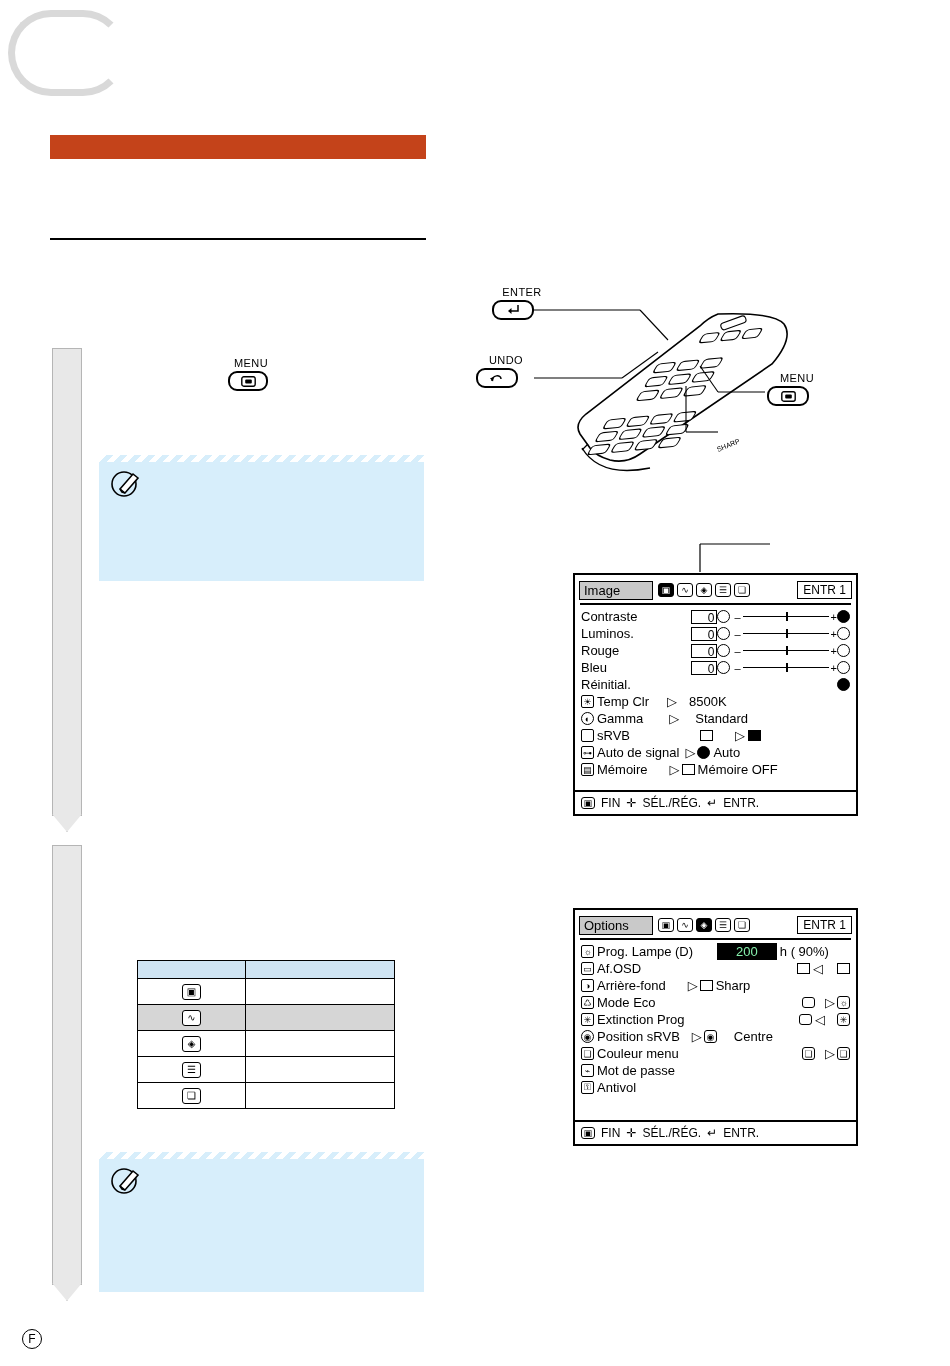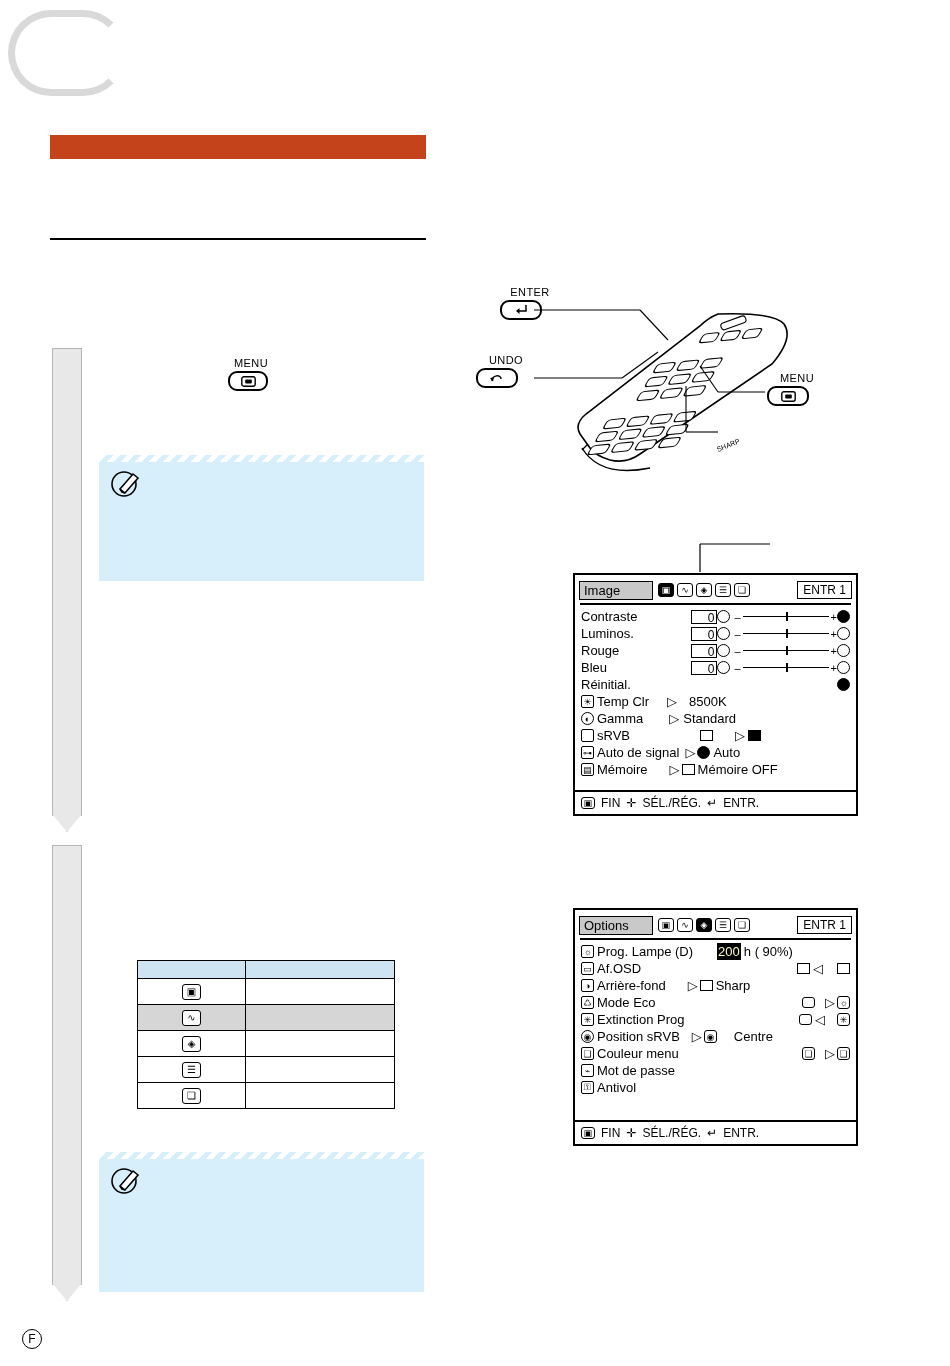--- a/index.html
+++ b/index.html
@@ -121,21 +121,21 @@
   .circ.dark{background:#000;}
   .sq{
     width:13px;height:11px;border:1px solid #000;background:#fff;
     box-sizing:border-box;display:inline-block;
   }
   .osd-foot{
     position:absolute;left:0;right:0;bottom:0;height:22px;
     border-top:2px solid #000;display:flex;align-items:center;
     gap:6px;padding-left:6px;font-size:12px;
   }
-  .hl{background:#000;color:#fef9c3;padding:0 0;}
+  .hl{background:#000;color:#86efac;padding:0 18px;}
 
   
   #legend-table{
     left:137px;top:960px;width:258px;border-collapse:collapse;
     font-size:12px;
   }
   #legend-table td,#legend-table th{
     border:1px solid #000;height:25px;padding:0;
   }
   #legend-table .c1{width:107px;text-align:center;}
@@ -191,21 +191,21 @@
   <div class="keycap" style="width:40px;height:20px;margin-top:2px;">
     <svg width="15" height="11" viewBox="0 0 15 11">
       <rect x="0.8" y="0.8" width="13.4" height="9.4" rx="2" fill="none" stroke="#000" stroke-width="1.4"></rect>
       <rect x="4.2" y="3.4" width="6.6" height="4.2" rx="1" fill="#000"></rect>
     </svg>
   </div>
 </div>
 
 <div class="abs" style="left:472px;top:282px;width:380px;height:200px;">
 
-  <div class="abs" style="left:28px;top:4px;width:60px;">
+  <div class="abs" style="left:20px;top:4px;width:60px;">
     <div class="keylabel">ENTER</div>
     <div class="keycap" style="width:42px;height:20px;margin-top:2px;">
       <svg width="16" height="12" viewBox="0 0 16 12">
         <path d="M13 1 V7 H4" fill="none" stroke="#000" stroke-width="1.5"></path>
         <path d="M6.5 4 L3 7 L6.5 10 Z" fill="#000"></path>
       </svg>
     </div>
   </div>
 
   <div class="abs" style="left:4px;top:72px;width:60px;">
@@ -370,21 +370,21 @@
       <span style="margin-left:18px;">▷</span>
       <span style="margin-left:12px;">8500K</span>
     </div>
 
     <div class="osd-row">
       <span class="osd-label">
         <span class="osd-ic" style="width:13px;height:13px;border-radius:50%;">◐</span>
         <span>Gamma</span>
       </span>
       <span style="margin-left:26px;">▷</span>
-      <span style="margin-left:4px;">Standard</span>
+      <span style="margin-left:16px;">Standard</span>
     </div>
 
     <div class="osd-row">
       <span class="osd-label">
         <span class="osd-ic" style="width:13px;height:13px;border-radius:2px;"></span>
         <span>sRVB</span>
       </span>
       <span class="sq" style="margin-left:70px;"></span>
       <span style="margin-left:22px;">▷</span>
       <span class="sq" style="margin-left:3px;background:#000;"></span>

